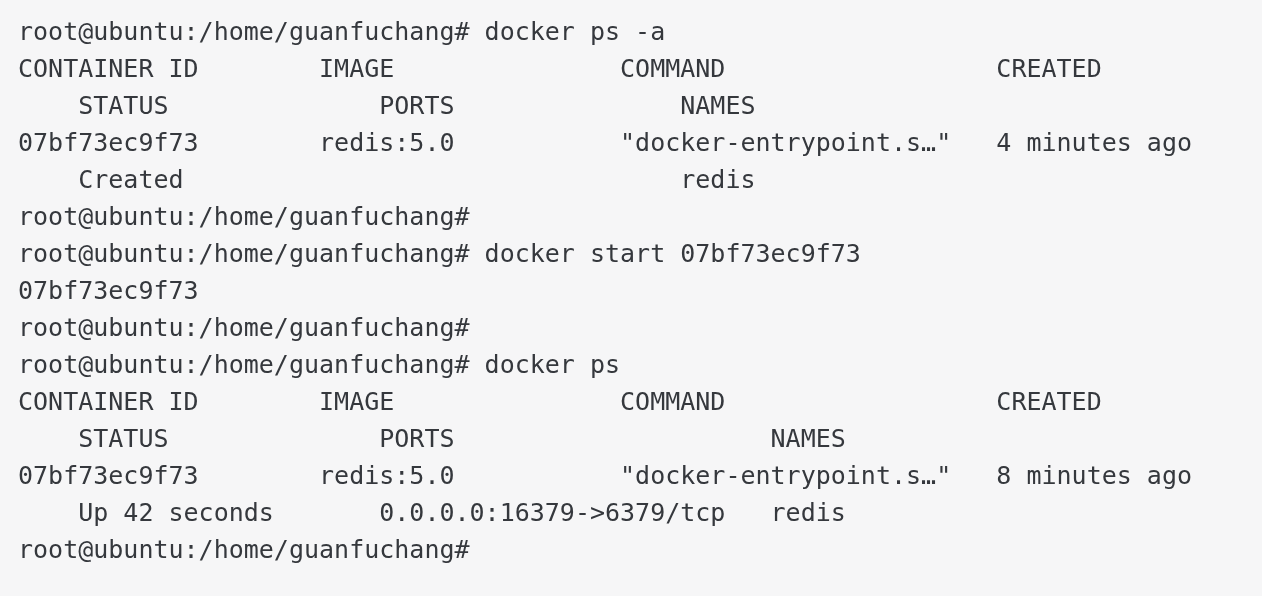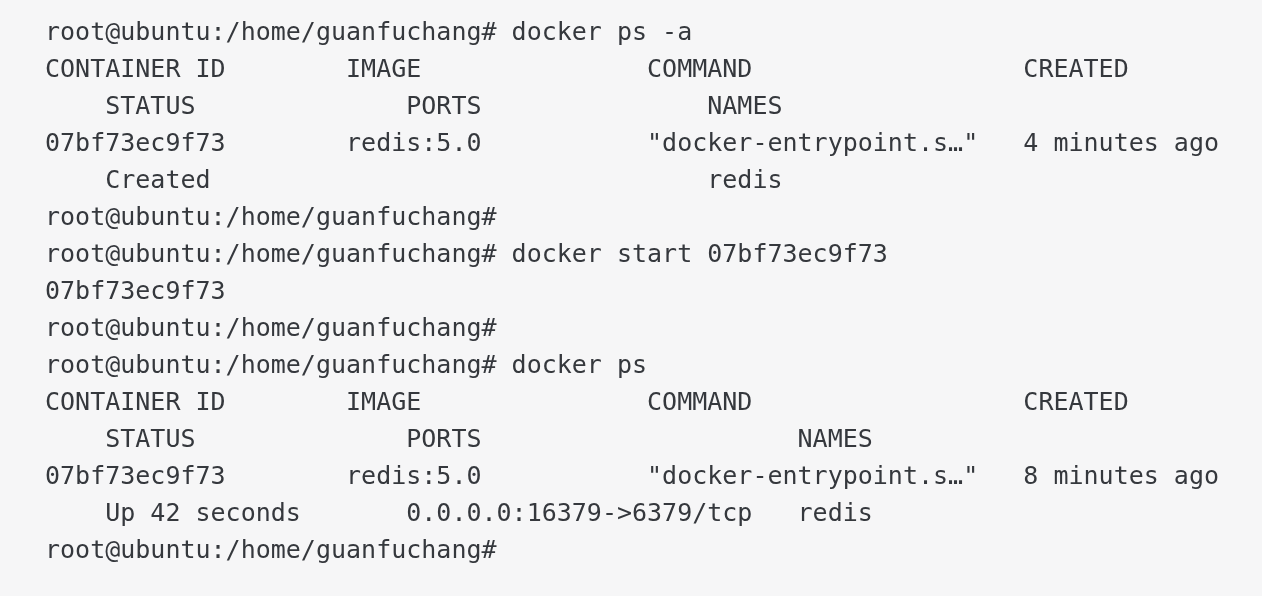--- a/index.html
+++ b/index.html
@@ -6,21 +6,20 @@
     margin: 0;
     padding: 0;
     width: 1262px;
     height: 596px;
     overflow: hidden;
   }
   .code-block {
     width: 1262px;
     height: 511px;
     box-sizing: border-box;
-    padding-left: 27px;
   }
   pre.terminal {
     margin: 0;
     padding: 13px 0 0 18px;
     font-family: "DejaVu Sans Mono", "Liberation Mono", monospace;
     font-size: 25px;
     line-height: 37px;
     white-space: pre;
     letter-spacing: 0;
   }

